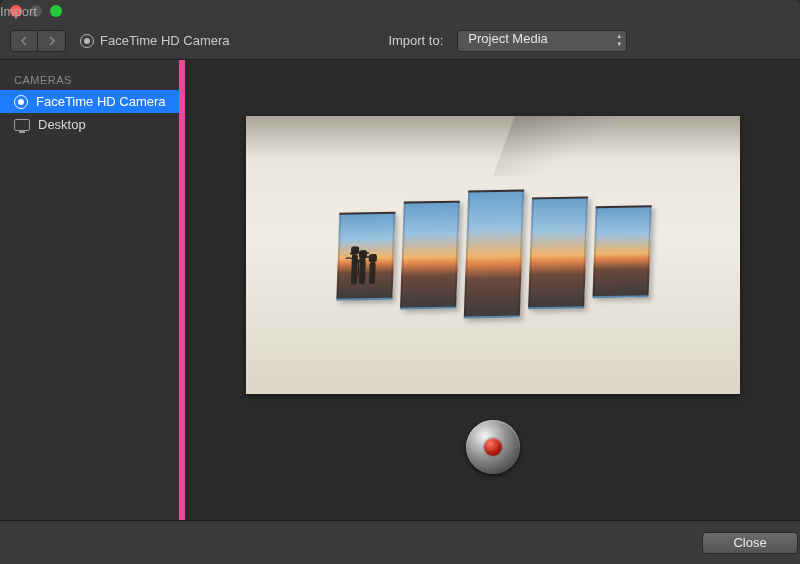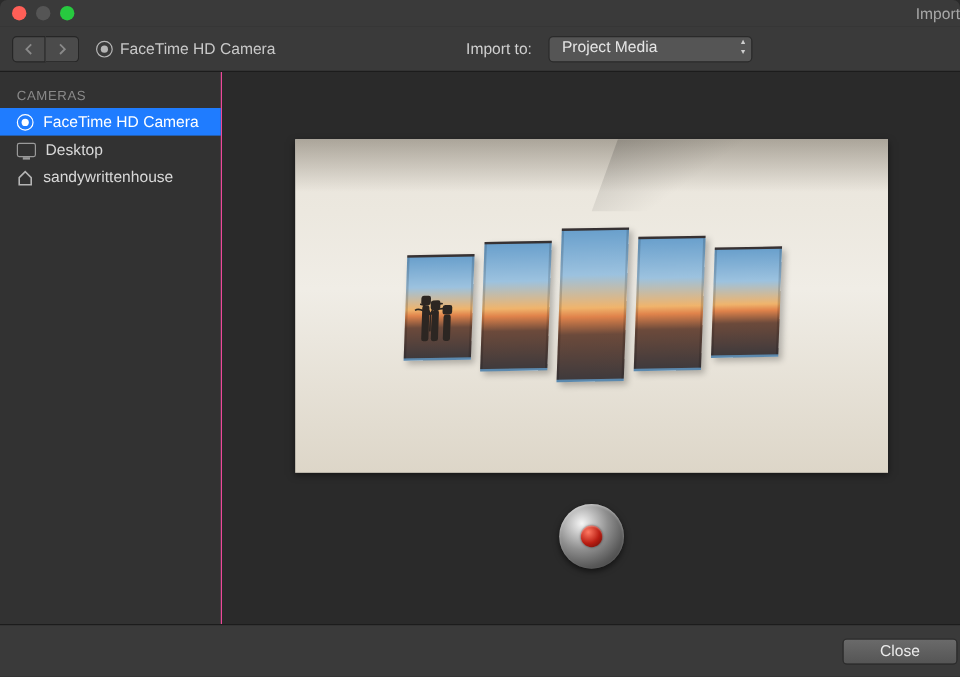--- a/index.html
+++ b/index.html
@@ -21,21 +21,21 @@
     position: relative;
     border-top-left-radius: 6px;
     border-top-right-radius: 6px;
   }
   .traffic { display: flex; gap: 8px; margin-left: 10px; }
   .dot { width: 12px; height: 12px; border-radius: 50%; }
   .dot.red { background: #ff5f57; }
   .dot.gray1 { background: #555; }
   .dot.gray2 { background: #27c93f; }
   .title {
-    position: absolute; left: 0; right: 0; text-align: right;
+    position: absolute; left: 0; right: 0; text-align: left;
     color: #a8a8a8; font-size: 13px; pointer-events: none;
   }
   
   .toolbar {
     height: 38px;
     background: #3a3a3a;
     border-bottom: 1px solid #1c1c1c;
     display: flex; align-items: center;
     padding: 0 10px; gap: 10px;
   }
@@ -73,21 +73,21 @@
     position: absolute; right: 4px; top: 2px;
     display: flex; flex-direction: column; gap: 2px;
     color: #cfcfcf; font-size: 6px; line-height: 6px;
   }
   .stepper span { display:block; }
   
   .body { flex: 1; display: flex; min-height: 0; }
   .sidebar {
     width: 185px;
     background: #323232;
-    border-right: 1px solid #ec4899;
+    border-right: 6px solid #ec4899;
     padding-top: 8px;
     display: flex; flex-direction: column;
   }
   .section-head {
     color: #8a8a8a; font-size: 11px; letter-spacing: 0.5px;
     padding: 6px 12px 4px 14px;
   }
   .item {
     display: flex; align-items: center; gap: 8px;
     padding: 4px 10px 4px 14px;
@@ -231,28 +231,20 @@
     <div class="section-head">CAMERAS</div>
     <div class="item selected">
       <span class="cam-glyph"></span>
       <span>FaceTime HD Camera</span>
     </div>
 
 
     <div class="item">
       <span class="desktop-icon"></span>
       <span>Desktop</span>
-    </div>
-    <div class="item">
-      <span class="house-icon">
-        <svg width="14" height="14" viewBox="0 0 14 14">
-            <path d="M2 7 L7 2 L12 7 L12 13 L2 13 Z" fill="none" stroke="#b5b5b5" stroke-width="1.3"></path>
-          </svg>
-      </span>
-      <span>sandywrittenhouse</span>
     </div>
   </div>
 
   <div class="main">
     <div class="preview">
       <div class="ceiling-shadow"></div>
       <div class="wall-crease"></div>
       <div class="panels">
         <div class="panel p1">
             <div class="tree">

